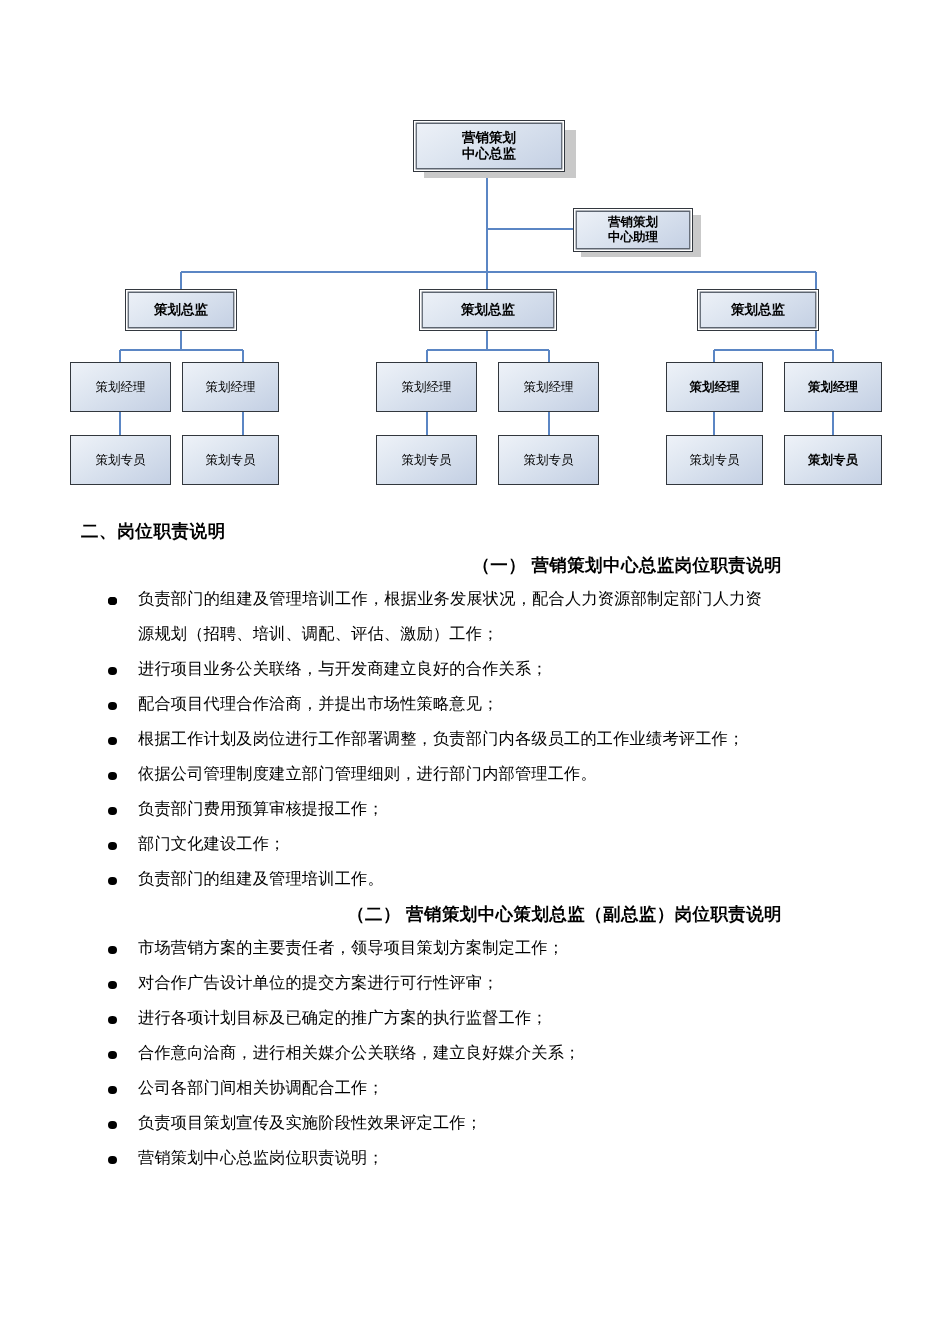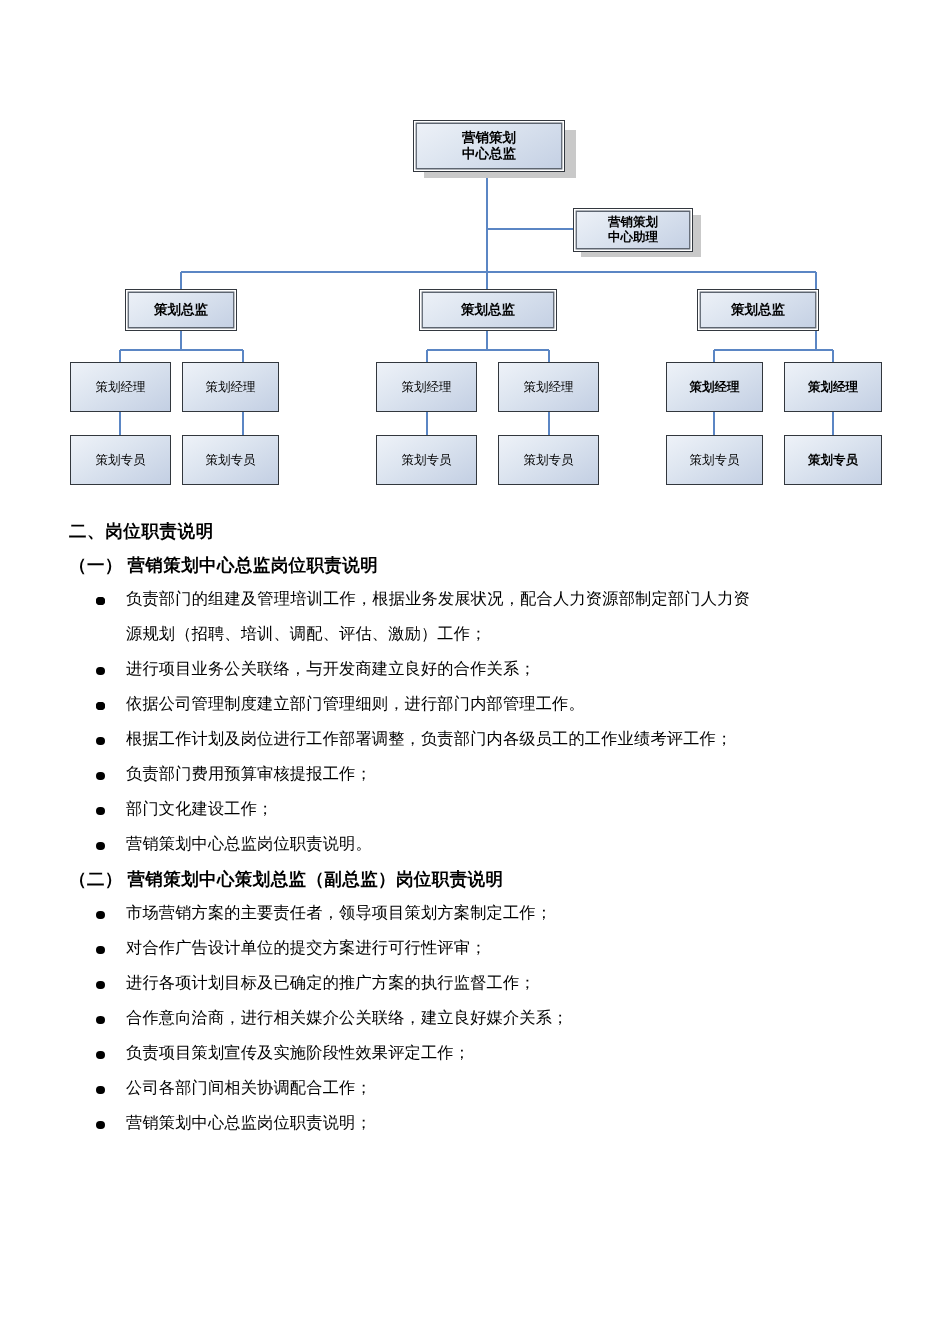--- a/index.html
+++ b/index.html
@@ -53,41 +53,42 @@
   .node.bold { font-weight: bold; }
   .shadow {
     position: absolute;
     background: #c9c9c9;
     z-index: 1;
   }
 
   
   #doc-body {
     position: absolute;
-    left: 4px;
+    left: 16px;
     top: 515px;
     width: 766px;
   }
   .heading {
     font-weight: bold;
     font-size: 17.5px;
     letter-spacing: 0.6px;
     margin: 0;
     padding: 0 0 0 65px;
     line-height: 33px;
     font-family: "Liberation Serif", "DejaVu Serif", serif;
   }
   .subheading {
     font-weight: bold;
     font-size: 17.5px;
     letter-spacing: 0.4px;
     margin: 0;
     padding: 0 0 0 65px;
     line-height: 34px;
-    font-family: Liberation Serif, serif;
+    font-family: Liberation Sans, sans-serif;
+    text-align: right;
   }
   ul.bullets {
     list-style: none;
     margin: 0;
     padding: 0;
   }
   ul.bullets li {
     position: relative;
     margin: 0;
     padding: 0 20px 0 122px;
@@ -227,33 +228,33 @@
 <div id="doc-body">
 
   <div class="heading">二、岗位职责说明</div>
 
   <div class="subheading">（一） 营销策划中心总监岗位职责说明</div>
 
   <ul class="bullets">
     <li><span class="dot"></span></li>
     <li><span class="dot"></span><span>负责部门的组建及管理培训工作，根据业务发展状况，配合人力资源部制定部门人力资源规划（招聘、培训、调配、评估、激励）工作；</span></li>
     <li><span class="dot"></span><span>进行项目业务公关联络，与开发商建立良好的合作关系；</span></li>
-    <li><span class="dot"></span></li>
+    <li><span class="dot"></span><span>配合项目代理合作洽商，并提出市场性策略意见；</span></li>
+    <li><span class="dot"></span><span>根据工作计划及岗位进行工作部署调整，负责部门内各级员工的工作业绩考评工作；</span></li>
     <li><span class="dot"></span><span>依据公司管理制度建立部门管理细则，进行部门内部管理工作。</span></li>
-    <li><span class="dot"></span><span>根据工作计划及岗位进行工作部署调整，负责部门内各级员工的工作业绩考评工作；</span></li>
     <li><span class="dot"></span><span>负责部门费用预算审核提报工作；</span></li>
     <li><span class="dot"></span><span>部门文化建设工作；</span></li>
-    <li><span class="dot"></span><span>营销策划中心总监岗位职责说明。</span></li>
+    <li><span class="dot"></span><span>负责部门的组建及管理培训工作。</span></li>
   </ul>
 
   <div class="subheading">（二） 营销策划中心策划总监（副总监）岗位职责说明</div>
 
   <ul class="bullets">
     <li><span class="dot"></span><span>市场营销方案的主要责任者，领导项目策划方案制定工作；</span></li>
     <li><span class="dot"></span><span>对合作广告设计单位的提交方案进行可行性评审；</span></li>
     <li><span class="dot"></span><span>进行各项计划目标及已确定的推广方案的执行监督工作；</span></li>
     <li><span class="dot"></span><span>合作意向洽商，进行相关媒介公关联络，建立良好媒介关系；</span></li>
+    <li><span class="dot"></span><span>公司各部门间相关协调配合工作；</span></li>
     <li><span class="dot"></span><span>负责项目策划宣传及实施阶段性效果评定工作；</span></li>
-    <li><span class="dot"></span><span>公司各部门间相关协调配合工作；</span></li>
     <li><span class="dot"></span><span>营销策划中心总监岗位职责说明；</span></li>
   </ul>
 
 </div>
 
 </body></html>

